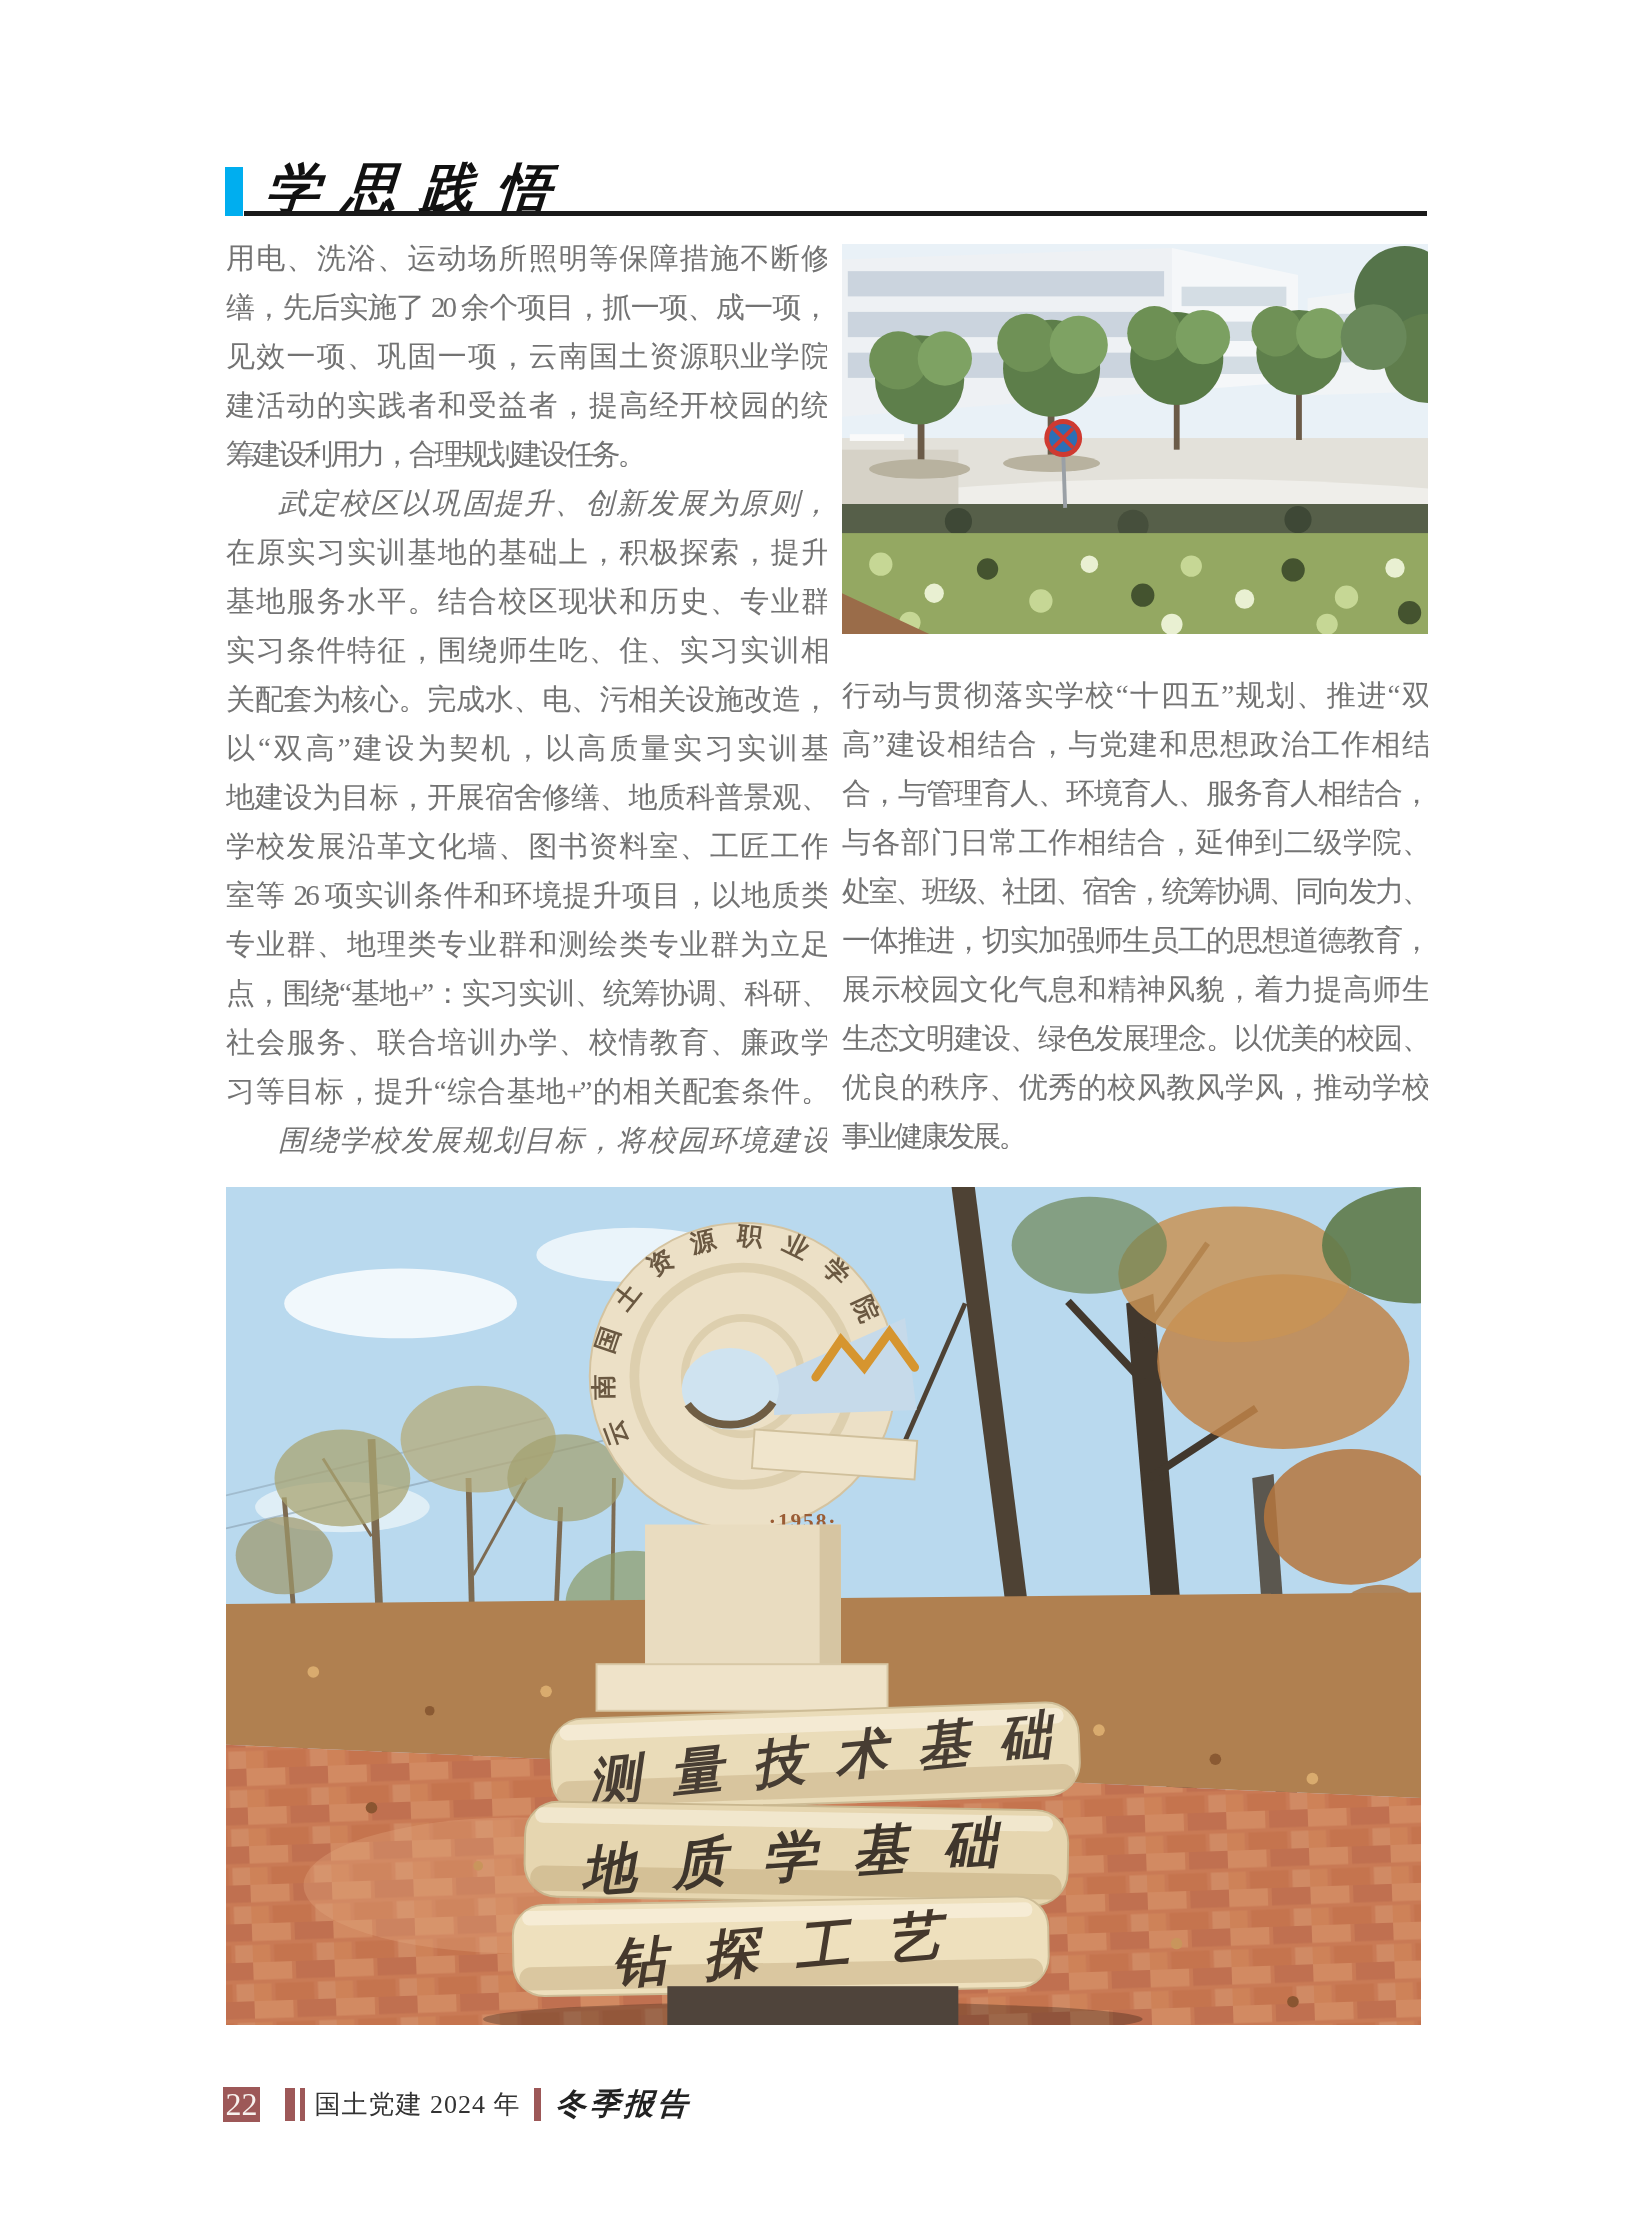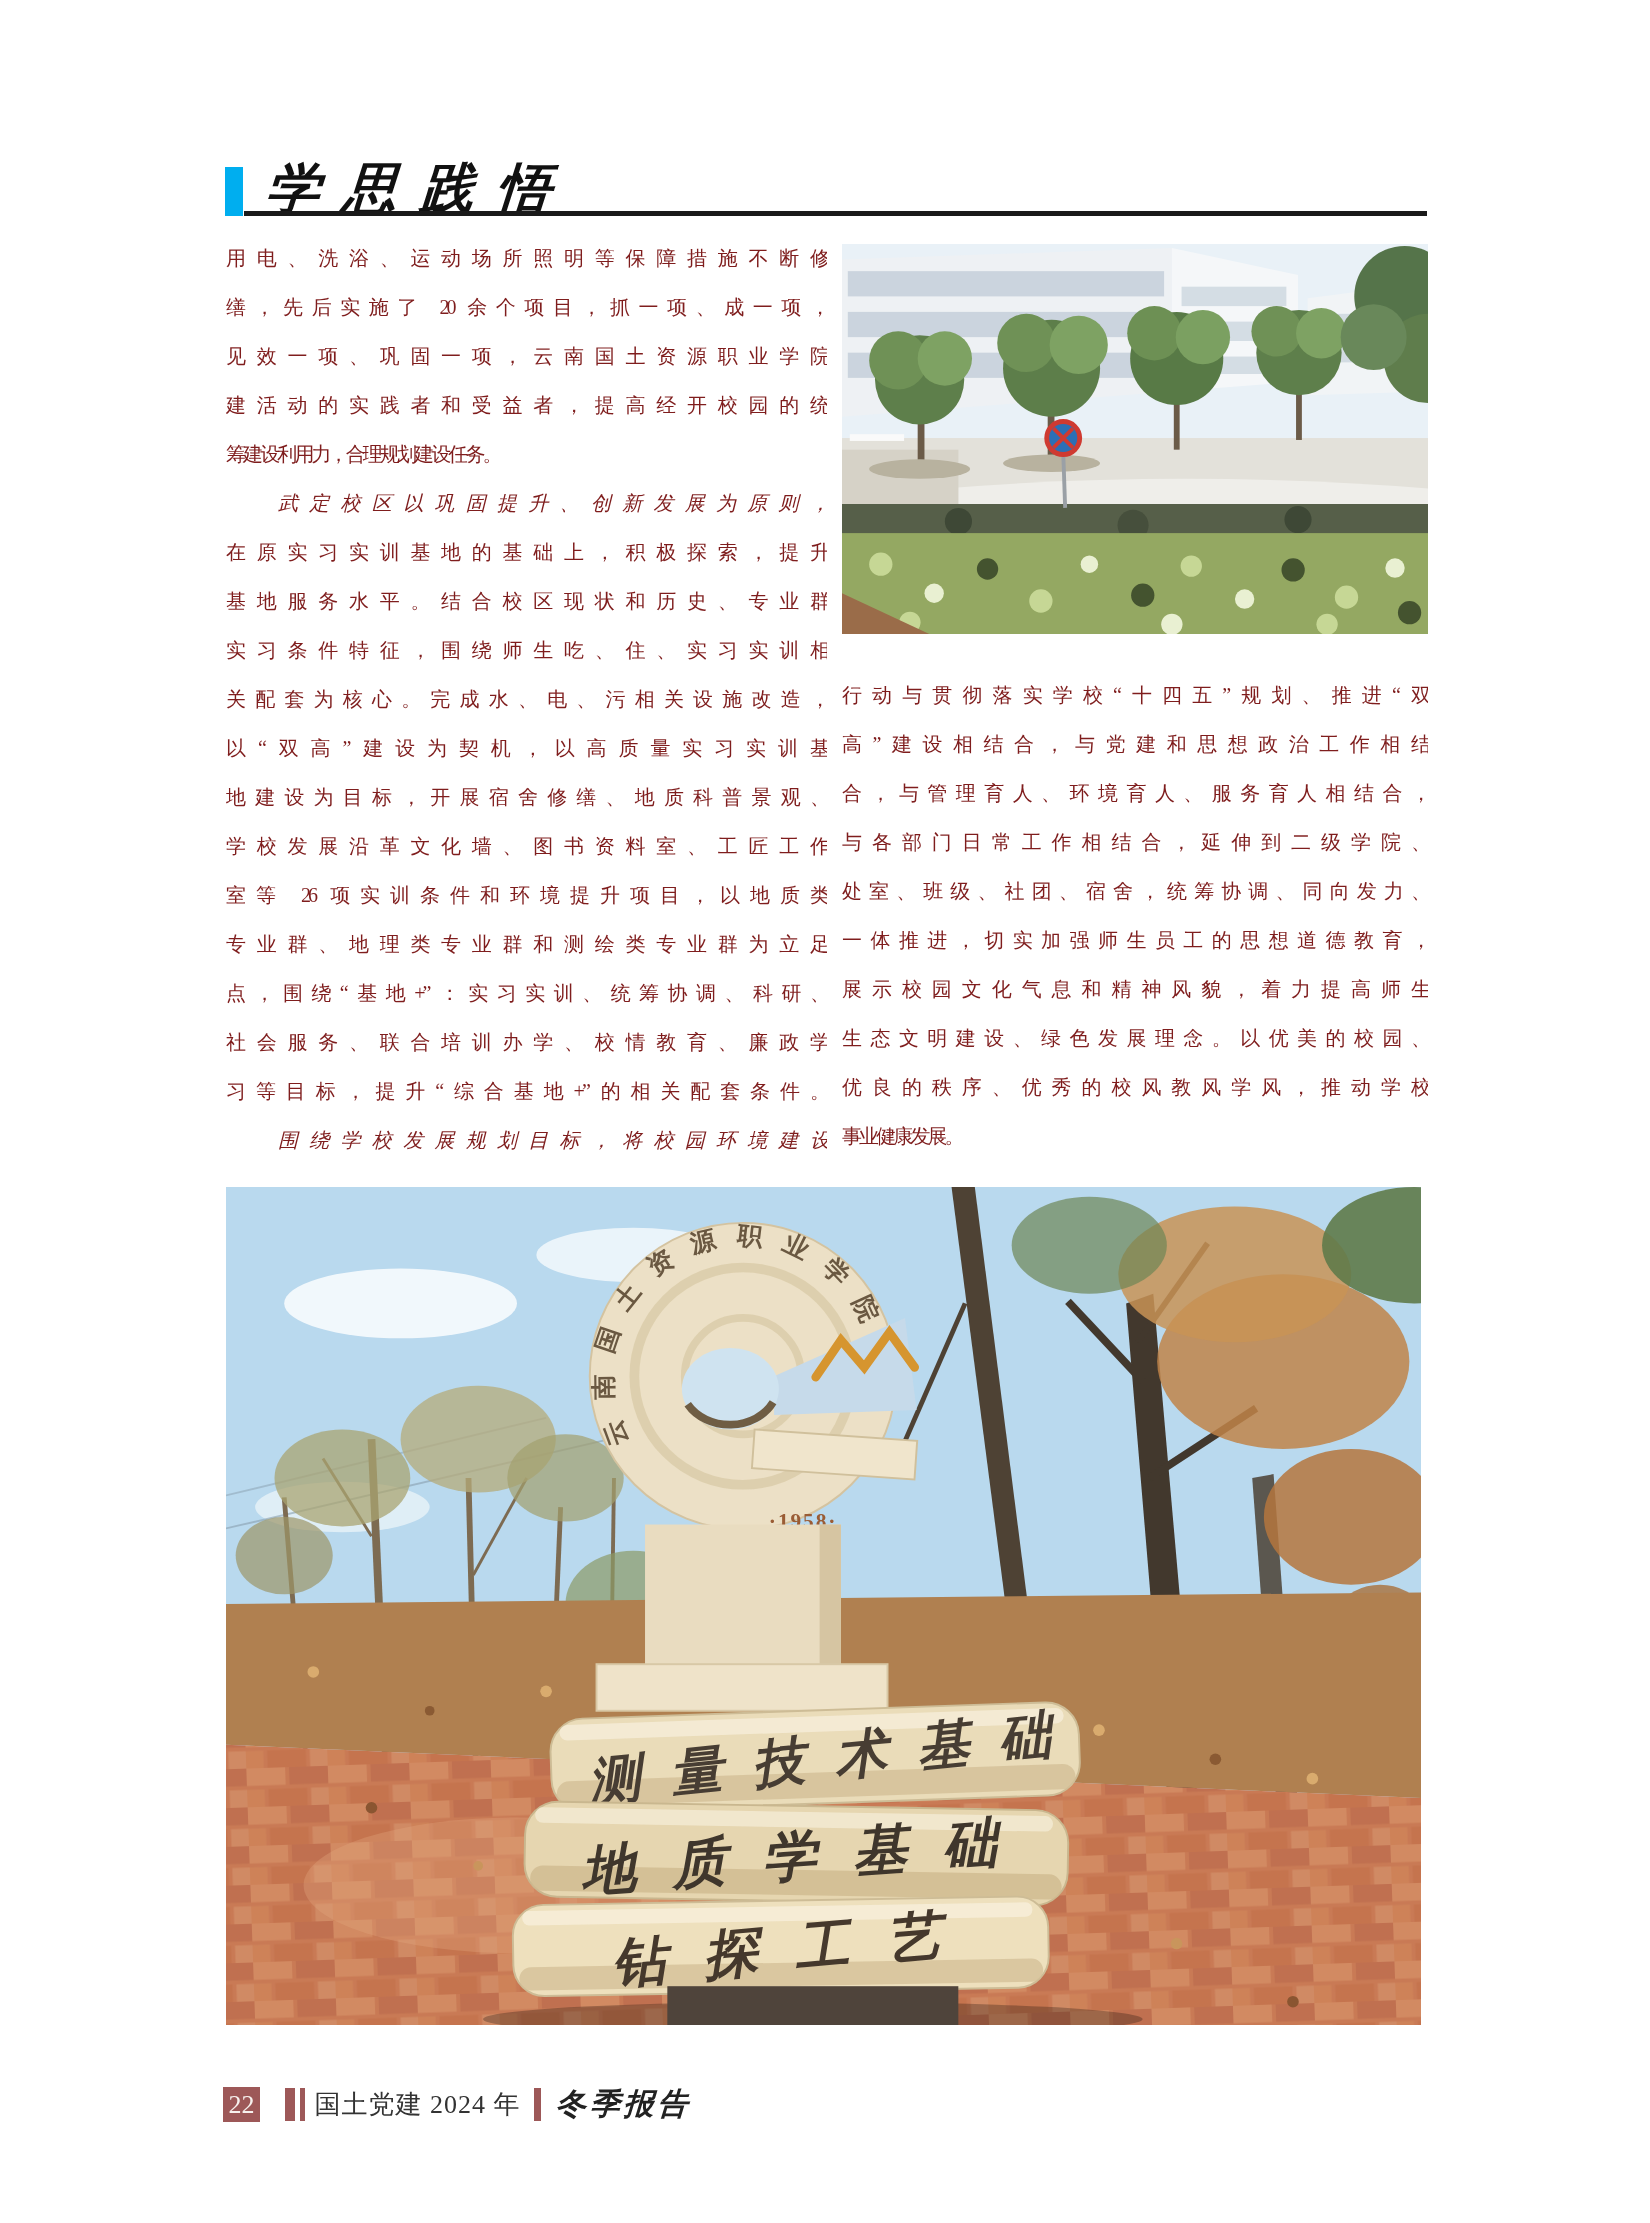--- a/index.html
+++ b/index.html
@@ -14,21 +14,21 @@
   
   .accent-bar{position:absolute;left:225px;top:167px;width:18.4px;height:49px;background:#00aeef;}
   .section-title{
     position:absolute;left:266px;top:153px;
     font-size:54px;font-weight:bold;font-style:italic;
     letter-spacing:23px;color:#111;
     transform:skewX(-4deg);
   }
   .header-rule{position:absolute;left:244px;top:211px;width:1183px;height:4.9px;background:#1a1a1a;}
   
-  .col{position:absolute;font-size:20px;letter-spacing:-2.9px;color:#7f1d1d;}
+  .col{position:absolute;font-size:29px;letter-spacing:-2.9px;color:#737373;}
   .col-left{left:226px;top:234px;width:601px;}
   .col-right{left:842px;top:671px;width:586px;}
   .ln{
     height:49px;line-height:49px;
     text-align:justify;text-align-last:justify;
     text-justify:inter-character;
     overflow:hidden;white-space:nowrap;
   }
   .ln.end{text-align-last:left;}
   .ln.ind{text-indent:52px;font-style:italic;}
@@ -37,21 +37,21 @@
   .photo-top{left:842px;top:244px;width:586px;height:390px;}
   .photo-bottom{left:226px;top:1187px;width:1195px;height:838px;}
   .photo svg{display:block;width:100%;height:100%;}
   
   .footer{
     position:absolute;left:223px;top:2086px;height:37px;
     display:flex;align-items:center;
   }
   .page-num{
     width:37px;height:35px;background:#9d5858;color:#f7f1ee;
-    font-size:26px;display:flex;align-items:center;justify-content:center;
+    font-size:32px;display:flex;align-items:center;justify-content:center;
   }
   .fbar{background:#9d5858;height:33px;}
   .fbar.thick{width:9.7px;margin-left:25px;}
   .fbar.thin{width:4.9px;margin-left:5.8px;}
   .fbar.single{width:6.8px;margin-left:13.6px;}
   .pub{margin-left:9px;font-size:26px;color:#333;letter-spacing:1px;}
   .issue{
     margin-left:15.5px;font-size:30px;font-weight:bold;font-style:italic;
     color:#222;letter-spacing:3.9px;transform:skewX(-3deg);
   }

